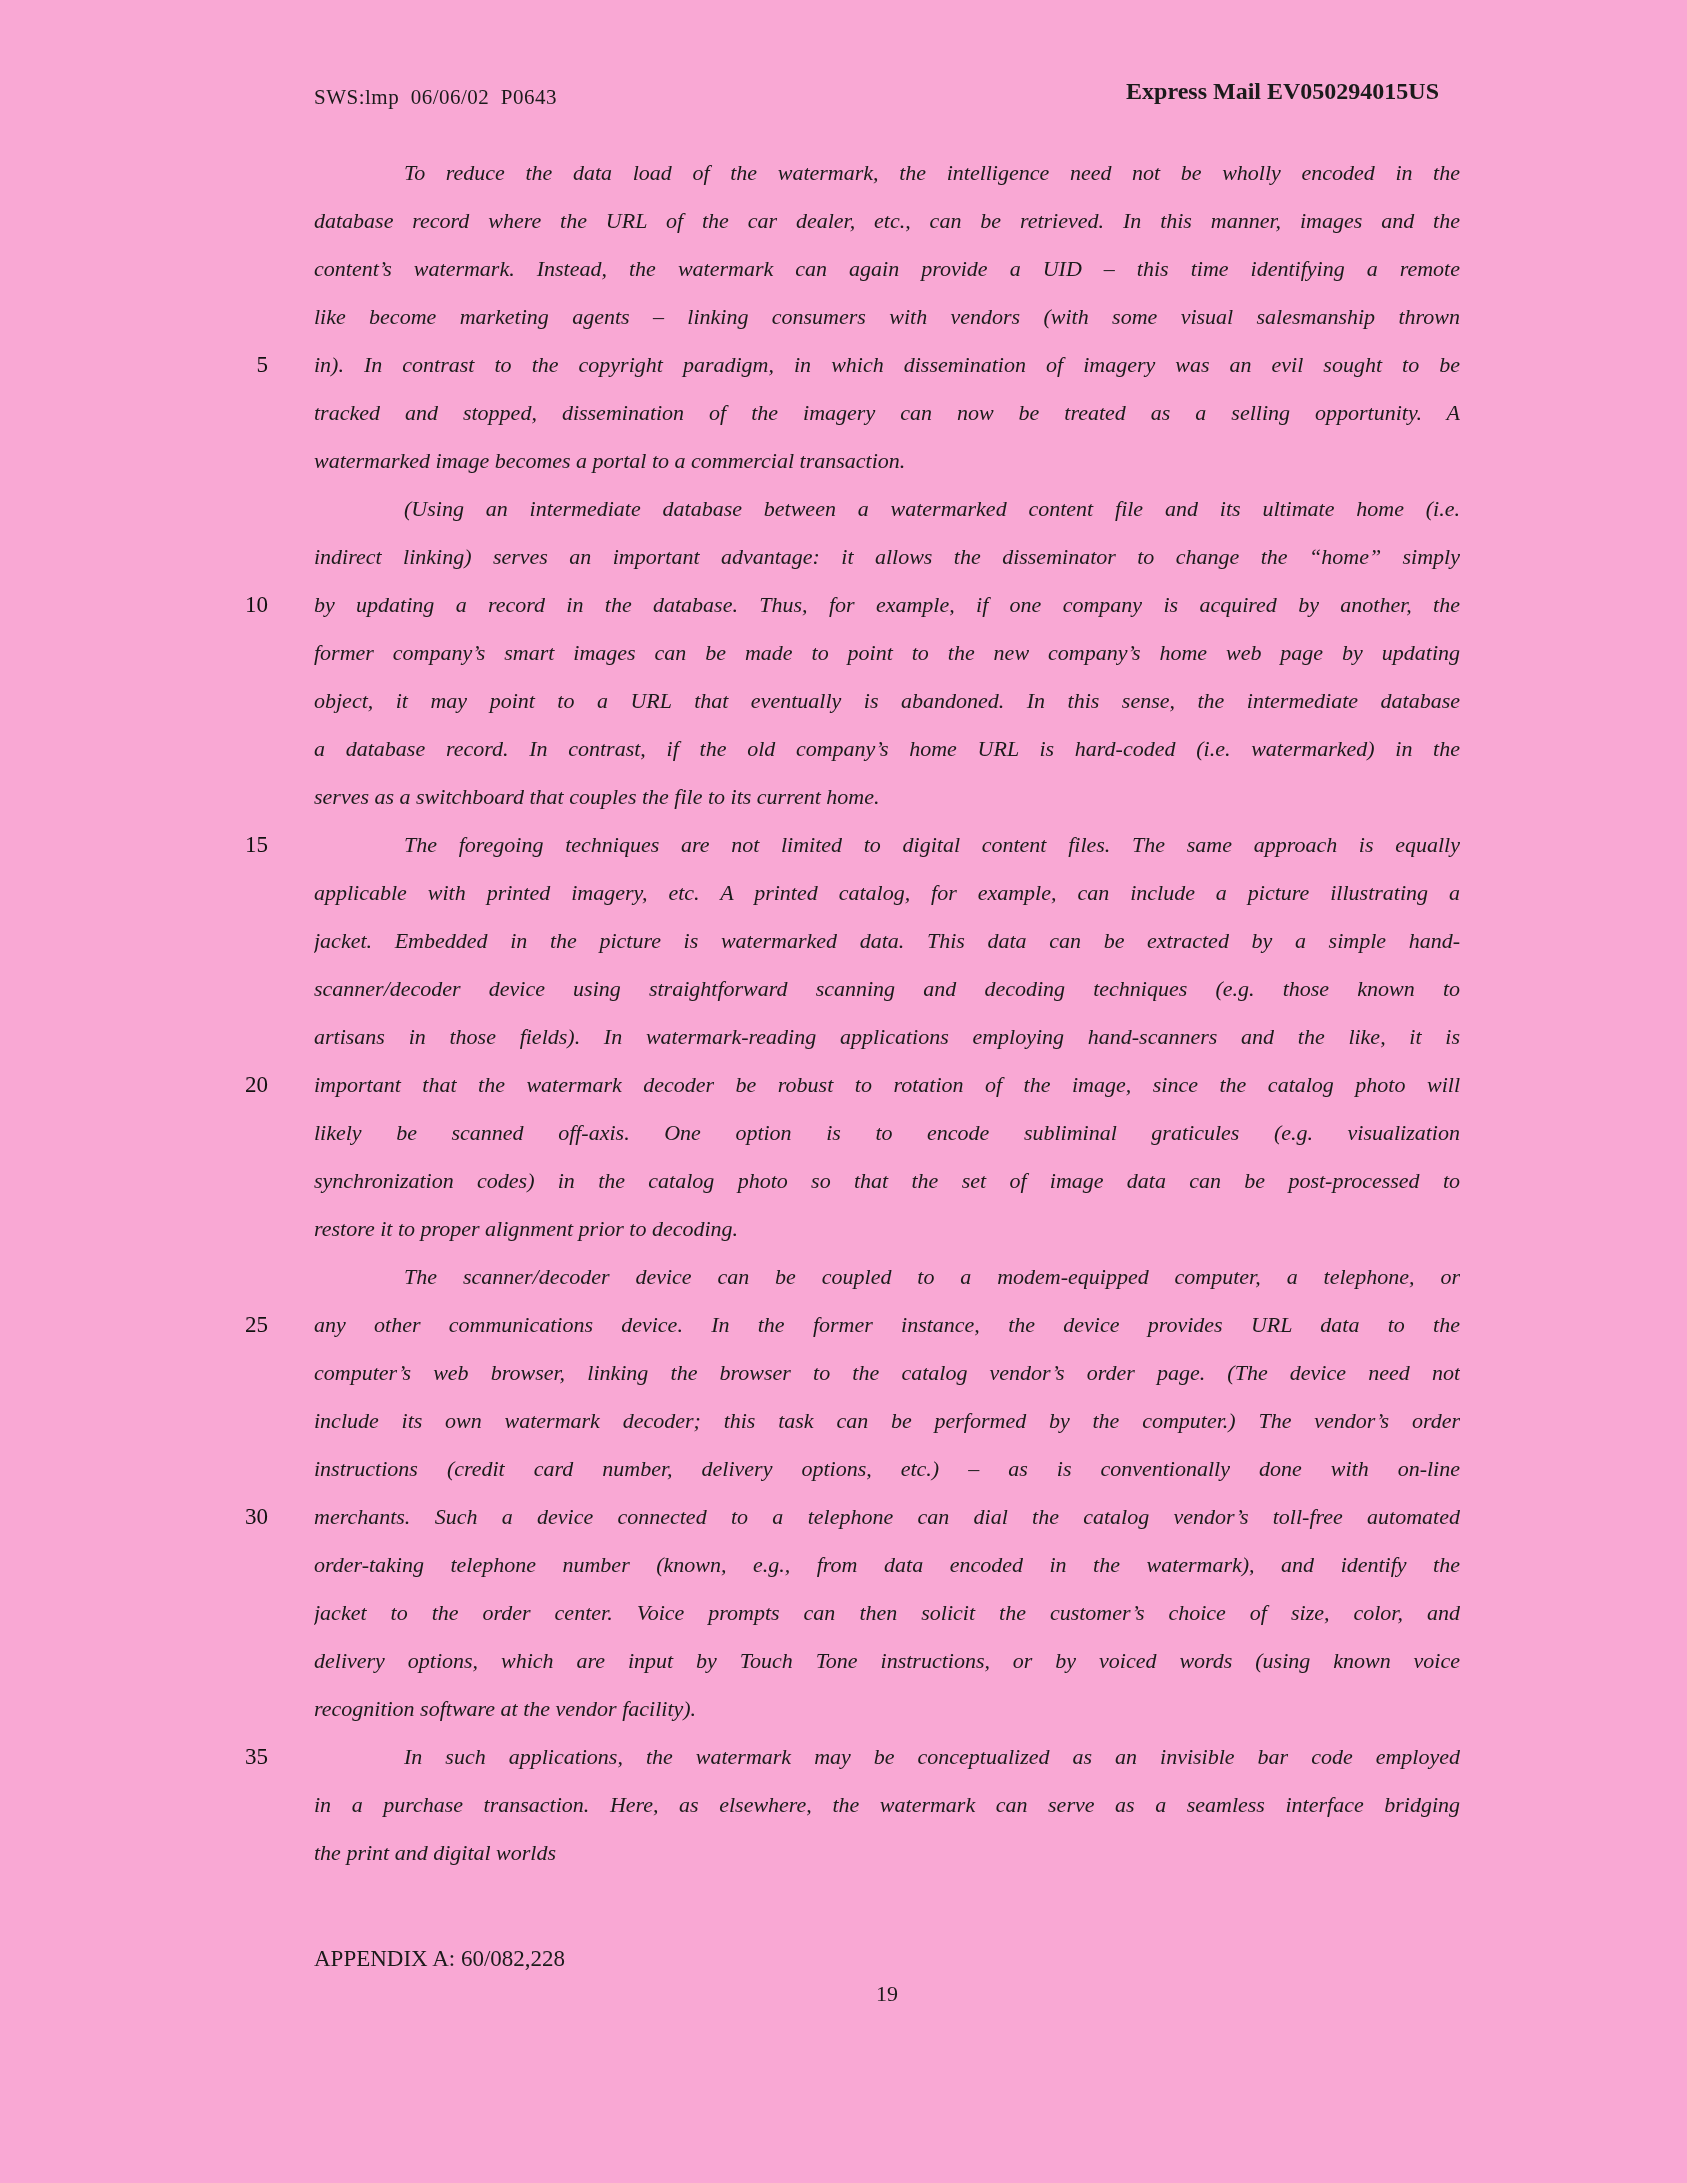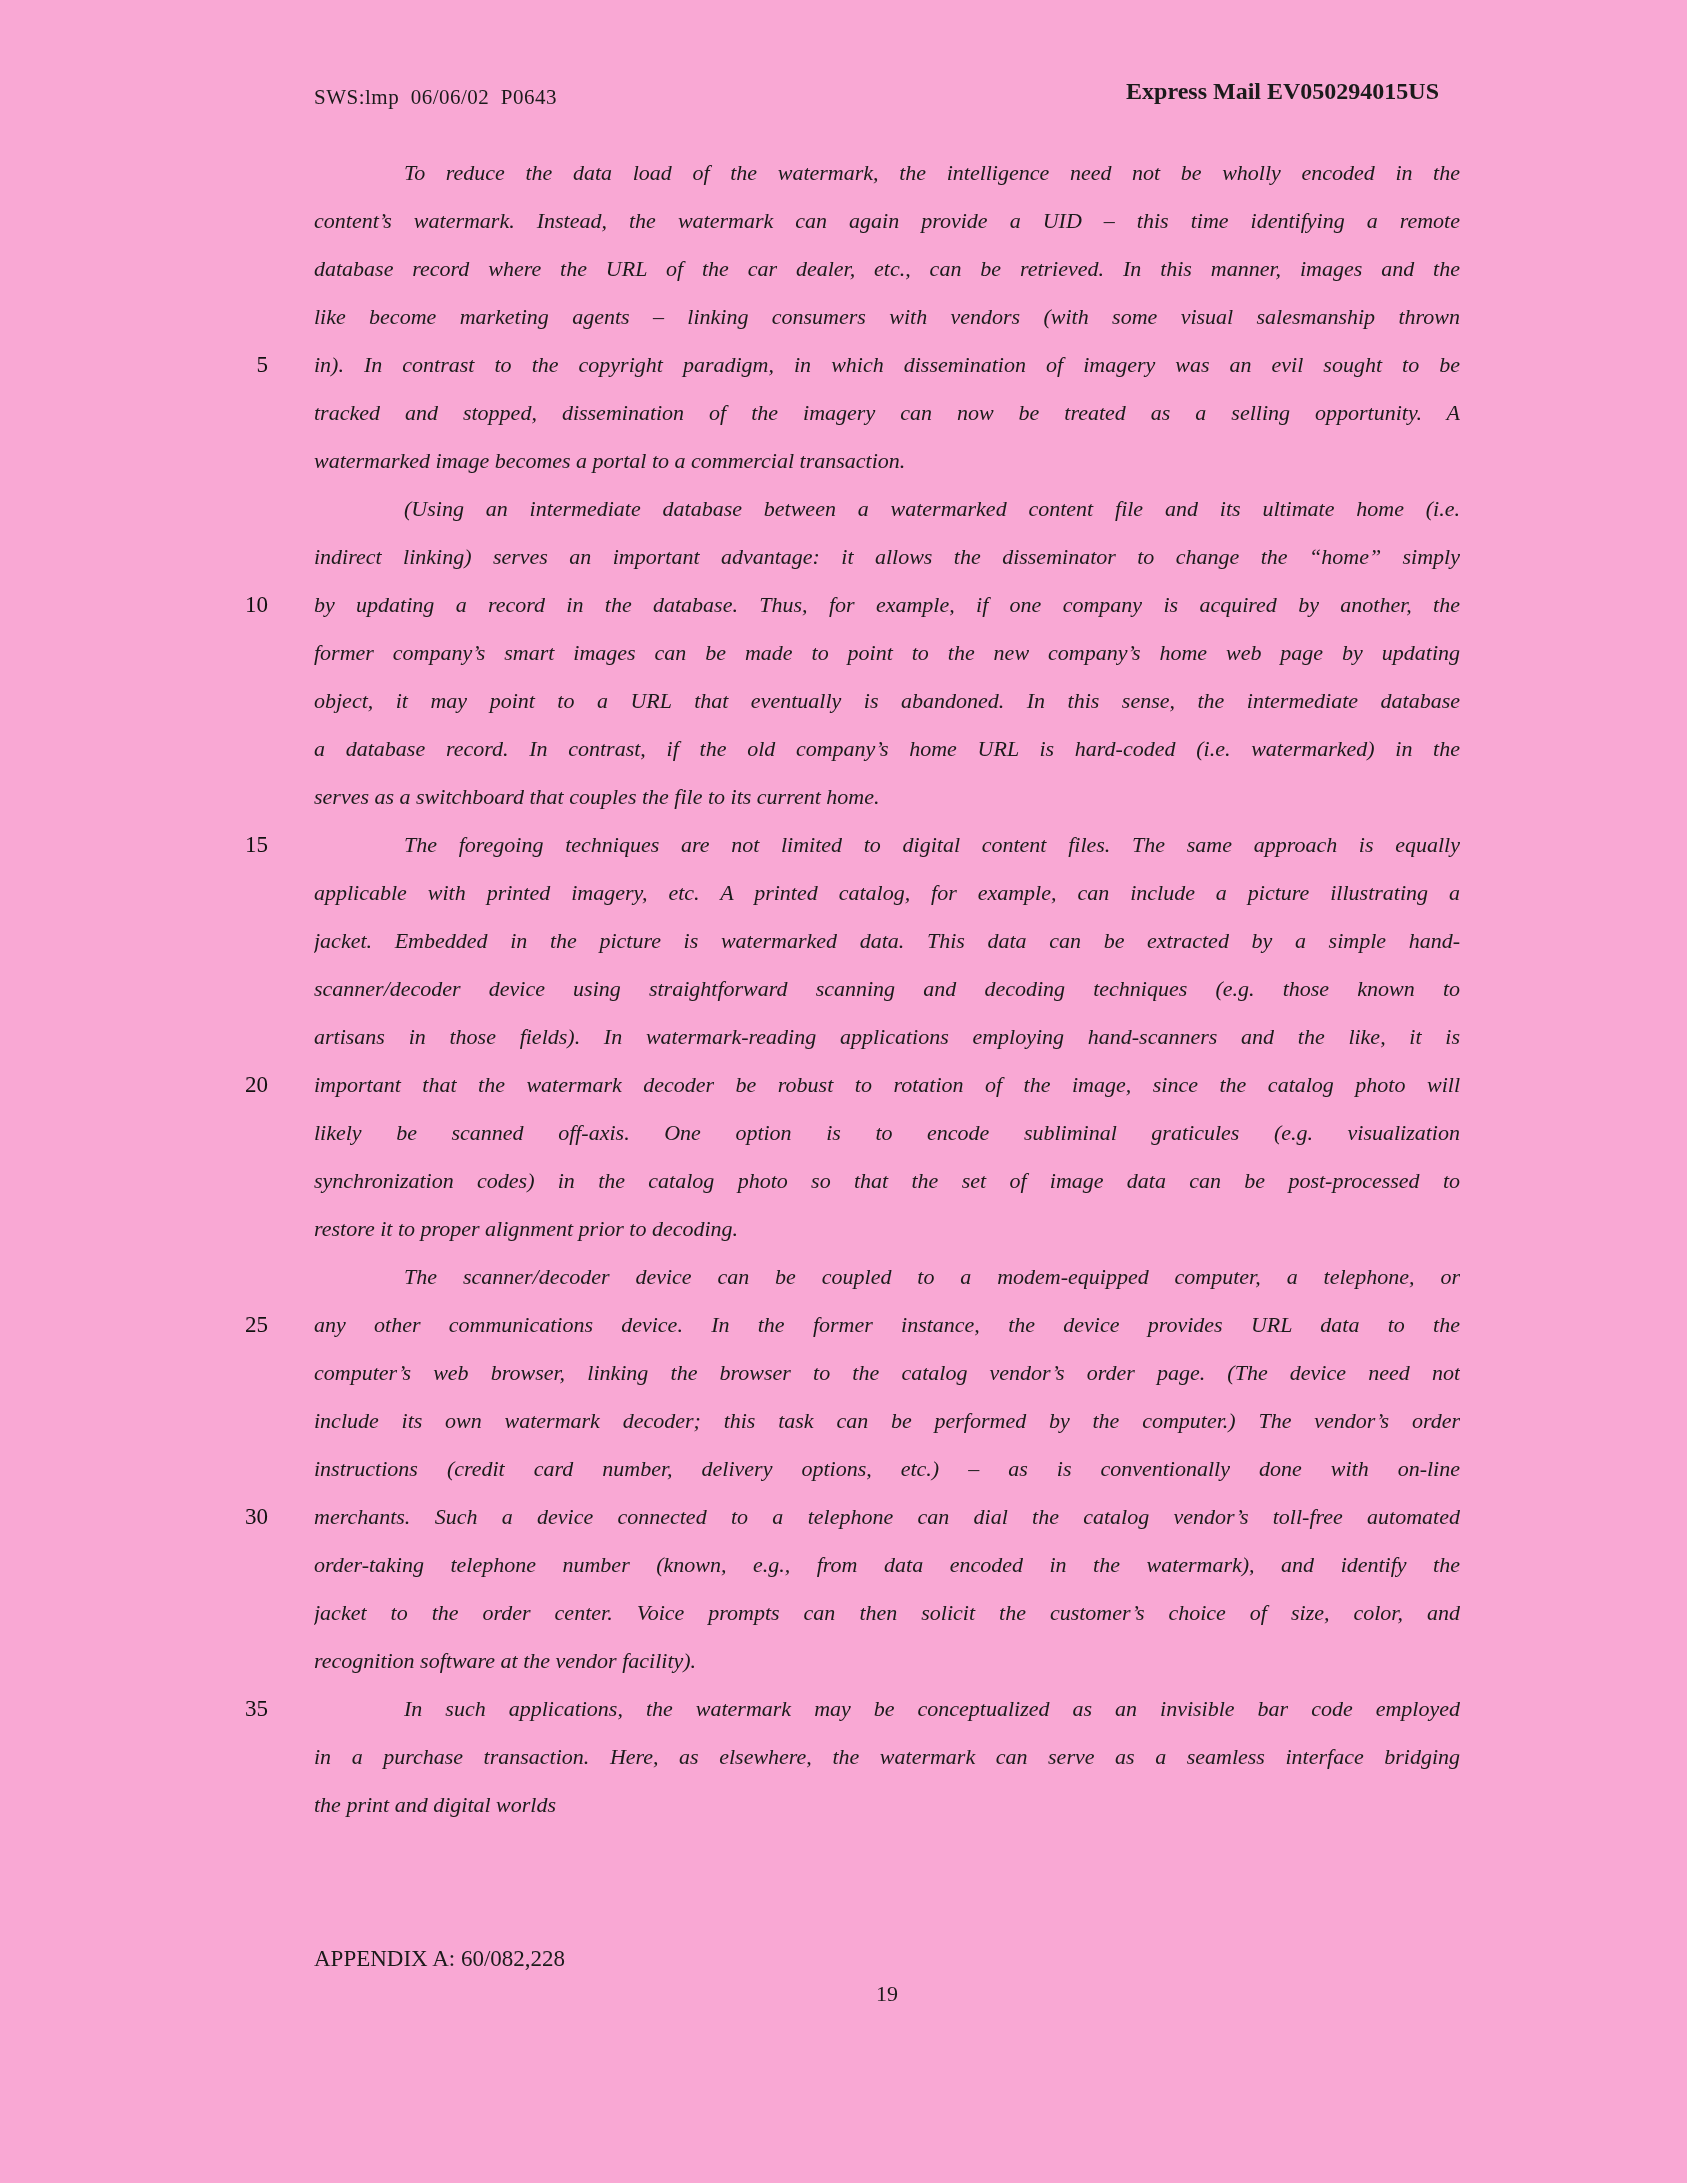--- a/index.html
+++ b/index.html
@@ -91,24 +91,24 @@
 
   <div class="header-left">SWS:lmp  06/06/02  P0643</div>
 
   <div class="header-right">Express Mail EV050294015US</div>
 
   <div class="body-lines">
       <div class="line indent">
         <span class="linetext">To reduce the data load of the watermark, the intelligence need not be wholly encoded in the</span>
       </div>
       <div class="line">
+        <span class="linetext">database record where the URL of the car dealer, etc., can be retrieved.  In this manner, images and the</span>
+      </div>
+      <div class="line">
         <span class="linetext">content’s watermark.  Instead, the watermark can again provide a UID – this time identifying a remote</span>
-      </div>
-      <div class="line">
-        <span class="linetext">database record where the URL of the car dealer, etc., can be retrieved.  In this manner, images and the</span>
       </div>
       <div class="line">
         <span class="linetext">like become marketing agents – linking consumers with vendors (with some visual salesmanship thrown</span>
       </div>
       <div class="line">
         <span class="linenum">5</span>
         <span class="linetext">in).  In contrast to the copyright paradigm, in which dissemination of imagery was an evil sought to be</span>
       </div>
       <div class="line">
         <span class="linetext">tracked and stopped, dissemination of the imagery can now be treated as a selling opportunity.  A</span>
@@ -186,20 +186,23 @@
       <div class="line">
         <span class="linenum">30</span>
         <span class="linetext">merchants.  Such a device connected to a telephone can dial the catalog vendor’s toll-free automated</span>
       </div>
       <div class="line">
         <span class="linetext">order-taking telephone number (known, e.g., from data encoded in the watermark), and identify the</span>
       </div>
       <div class="line">
         <span class="linetext">jacket to the order center.  Voice prompts can then solicit the customer’s choice of size, color, and</span>
       </div>
+      <div class="line">
+        <span class="linetext">delivery options, which are input by Touch Tone instructions, or by voiced words (using known voice</span>
+      </div>
       <div class="line last">
         <span class="linetext">recognition software at the vendor facility).</span>
       </div>
       <div class="line indent">
         <span class="linenum">35</span>
         <span class="linetext">In such applications, the watermark may be conceptualized as an invisible bar code employed</span>
       </div>
       <div class="line">
         <span class="linetext">in a purchase transaction.  Here, as elsewhere, the watermark can serve as a seamless interface bridging</span>
       </div>

